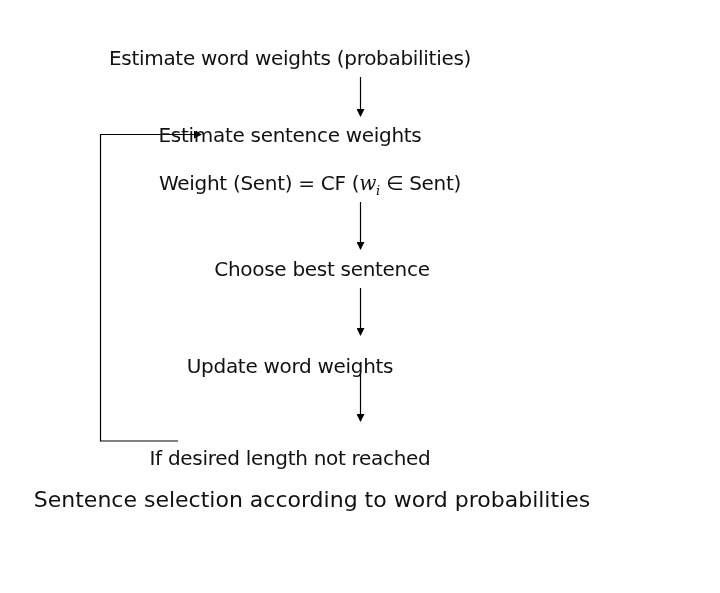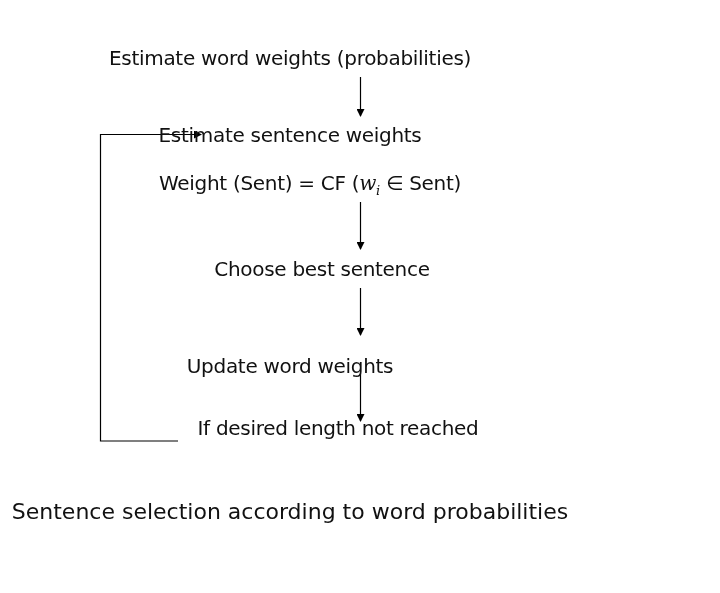--- a/index.html
+++ b/index.html
@@ -26,14 +26,14 @@
   <line x1="360.5" y1="288" x2="360.5" y2="335" stroke="#000" stroke-width="1.2" marker-end="url(#ah)"></line>
   <line x1="360.5" y1="374" x2="360.5" y2="421" stroke="#000" stroke-width="1.2" marker-end="url(#ah)"></line>
   <polyline points="178,441 100.5,441 100.5,134.5 201,134.5" fill="none" stroke="#000" stroke-width="1.2" marker-end="url(#ah)"></polyline>
 </svg>
 
 <div class="label" style="top:46px;">Estimate word weights (probabilities)</div>
 <div class="label" style="top:123px; padding-left:0;">Estimate sentence weights</div>
 <div class="label formula" style="top:171px;margin-left:20px;"><span>Weight (Sent) = CF (</span><i>w</i><sub>i</sub><span> ∈ Sent)</span></div>
 <div class="label" style="top:257px;padding-left:32px;">Choose best sentence</div>
 <div class="label" style="top:343px;margin-top:11px;">Update word weights</div>
-<div class="label" style="top:416px;padding-left:48px;">If desired length not reached</div>
-<div class="label caption" style="top:500px;">Sentence selection according to word probabilities</div>
+<div class="label" style="top:446px;">If desired length not reached</div>
+<div class="label caption" style="top:488px;margin-left:22px;">Sentence selection according to word probabilities</div>
 
 </body></html>

